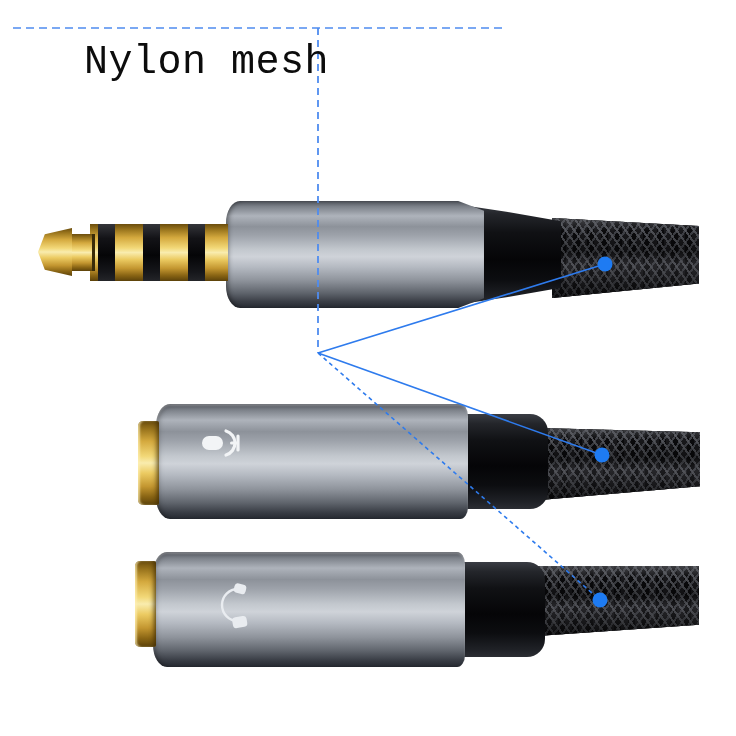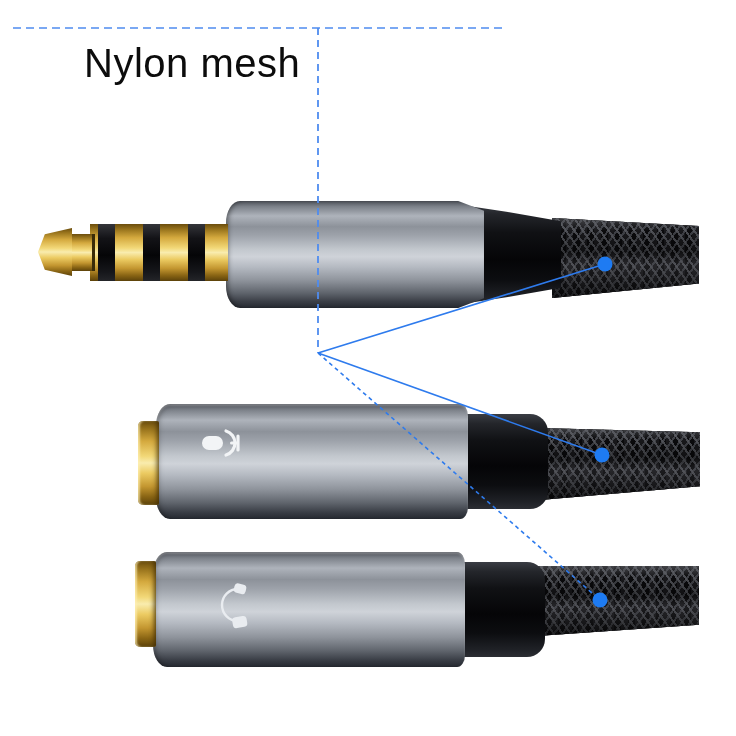--- a/index.html
+++ b/index.html
@@ -1,17 +1,17 @@
 <!DOCTYPE html>
 <html><head>
 <meta charset="utf-8">
 <style>
   html,body{margin:0;padding:0;background:#ffffff;}
   #scene{position:relative;width:736px;height:736px;background:#ffffff;overflow:hidden;
-         font-family:Liberation Sans, sans-serif;text-align:center;}
+         font-family:Liberation Mono, monospace;text-align:center;}
   .abs{position:absolute;}
 
   
   #label{left:84px;top:40px;font-size:40px;line-height:1.15;color:#0c0c0c;letter-spacing:.5px;z-index:7;}
 
   
   .metal{background:linear-gradient(180deg,
       #51555d 0%, #7b8088 5%, #aeb3bb 14%, #8d929a 24%, #9da2aa 32%,
       #c2c7cd 45%, #cfd3d9 52%, #b4b9c1 62%, #8f949c 74%,
       #5f646c 86%, #3a3e46 94%, #282c34 100%);}

